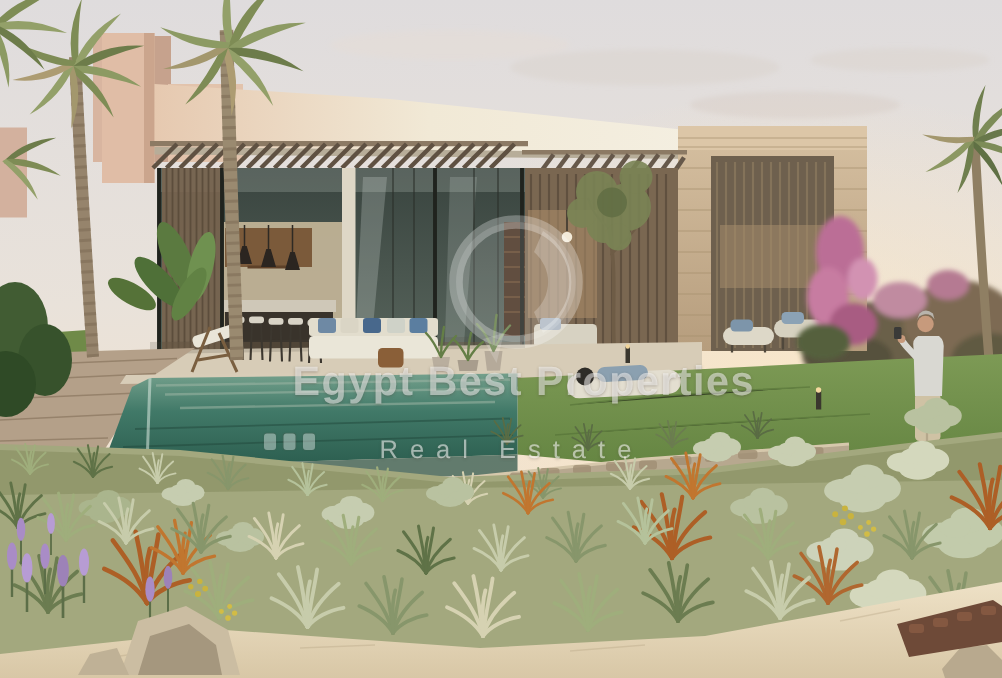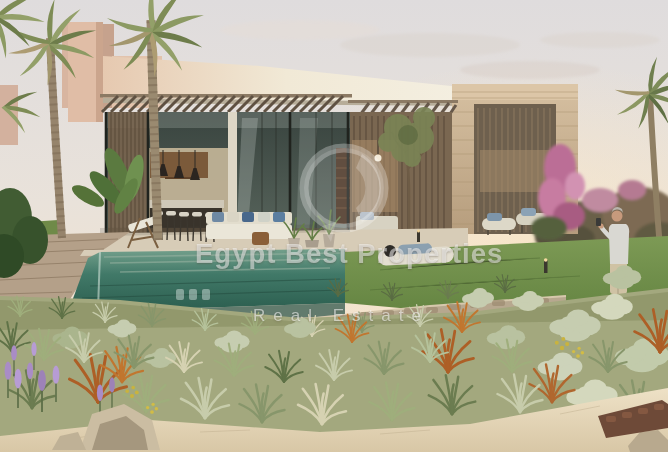--- a/index.html
+++ b/index.html
@@ -2,21 +2,21 @@
 <html><head>
 <meta charset="utf-8">
 <style>
   html,body{margin:0;padding:0;background:#222;}
   .stage{position:relative;width:668px;height:452px;overflow:hidden;
          font-family:"Liberation Sans",sans-serif;}
   .stage svg{position:absolute;inset:0;display:block;}
   .wm-title{position:absolute;left:167px;top:239px;white-space:nowrap;
             font:700 27.5px/1.1 "Liberation Sans",sans-serif;letter-spacing:1px;
             color:rgba(255,255,255,0.50);text-shadow:0 1px 2px rgba(80,70,60,0.35);margin-left:28px;}
-  .wm-sub{position:absolute;left:253px;top:307px;white-space:nowrap;
+  .wm-sub{position:absolute;left:253px;top:291px;white-space:nowrap;
           font:400 17px/1.1 "Liberation Sans",sans-serif;letter-spacing:8px;
           color:rgba(255,255,255,0.55);text-shadow:0 1px 2px rgba(80,70,60,0.3);text-align:center;}
   .wm-glyphs{position:absolute;left:176px;top:289px;display:flex;gap:5px;}
   .wm-glyphs span{width:8px;height:11px;border-radius:2px;
                   background:rgba(255,255,255,0.38);box-shadow:0 0 1px rgba(90,80,70,.4);}
 </style>
 </head>
 <body>
 
 <div class="stage">

